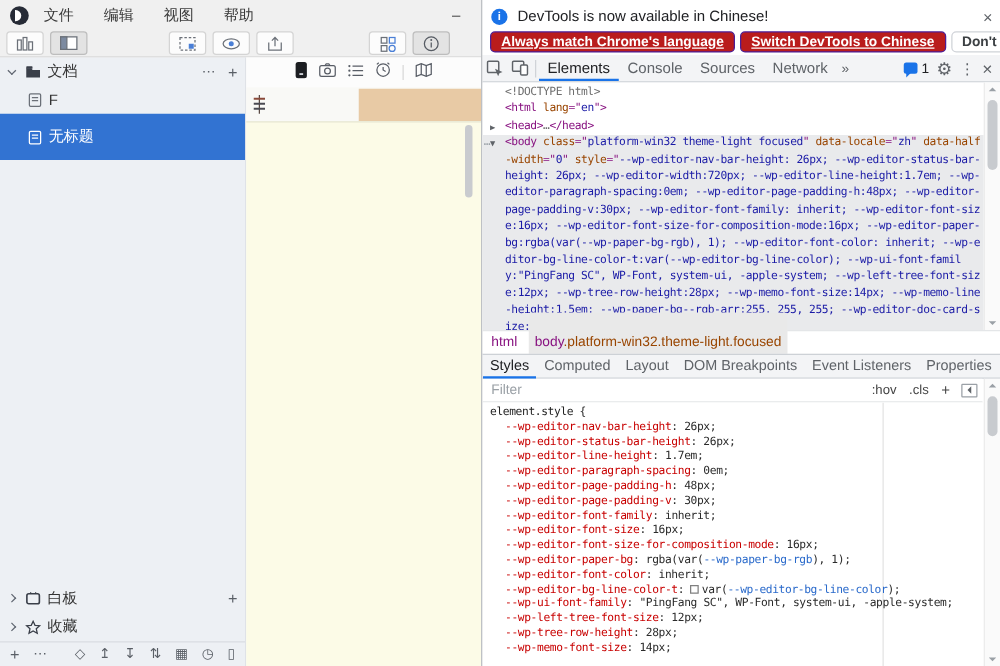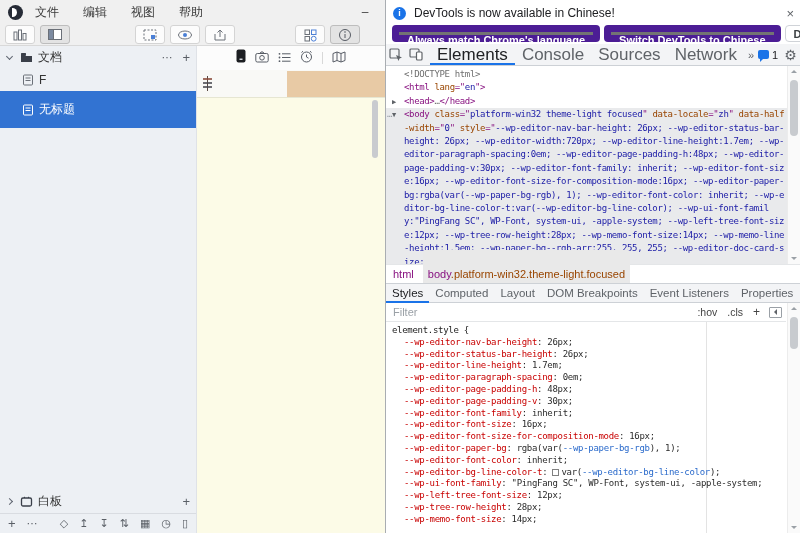--- a/index.html
+++ b/index.html
@@ -57,27 +57,27 @@
 
   
   .devtools { position:absolute; left:385px; top:0; width:415px; height:533px; background:#fff; border-left:1px solid #a9adb2; }
   .banner { position:absolute; left:0; top:0; right:0; height:44px; background:#fff; }
   .banner-row1 { position:absolute; left:7px; top:4px; right:6px; height:18px; display:flex; align-items:center; }
   .info-icon { width:13px; height:13px; border-radius:50%; background:#1a73e8; color:#fff; font-size:9px; font-weight:bold; text-align:center; line-height:13px; flex:0 0 auto; }
   .banner-msg { margin-left:8px; font-size:12px; color:#202124; }
   .banner-close { margin-left:auto; color:#5f6368; font-size:13px; line-height:13px; }
   .banner-row2 { position:absolute; left:6px; top:25px; display:flex; gap:4px; }
   .ib-btn { height:17px; border-radius:4px; font-size:11px; font-weight:bold; padding:0 8px; line-height:16px; white-space:nowrap; }
-  .ib-btn.primary { background:#737373; color:#fff; border:7px solid #4c1d95;text-decoration:underline; }
+  .ib-btn.primary { background:#b91c1c; color:#fff; border:1px solid #4c1d95;text-decoration:underline; }
   .ib-btn.secondary { background:#fff; color:#3c4043; border:1px solid #d0d3d8; }
 
   .dt-tabbar { position:absolute; left:0; top:44px; right:0; height:22px; background:#f3f4f6; border-bottom:1px solid #cdd1d6; display:flex; align-items:center; }
   .dt-tool { width:20px; height:20px; display:flex; align-items:center; justify-content:center; flex:0 0 auto; }
   .dt-sep { width:1px; height:14px; background:#d0d3d8; margin:0 2px; }
-  .dt-tab { padding:0 7px; font-size:17px; color:#5f6368; line-height:21px; height:21px; }
+  .dt-tab { padding:0 7px; font-size:12px; color:#5f6368; line-height:21px; height:21px; }
   .dt-tab.active { color:#202124; box-shadow:inset 0 -2px 0 #1a73e8; }
   .dt-overflow { font-size:11px; color:#5f6368; padding:0 4px; }
   .dt-right { margin-left:auto; display:flex; align-items:center; gap:6px; padding-right:6px; }
   .issues-badge { display:flex; align-items:center; gap:3px; font-size:11px; color:#202124; }
   .bubble { width:11px; height:9px; background:#1a73e8; border-radius:2px; position:relative; }
   .bubble::after { content:""; position:absolute; left:2px; bottom:-3px; border:3px solid transparent; border-top-color:#1a73e8; border-left-color:#1a73e8; width:0; height:0; }
   .dt-ico { color:#5f6368; font-size:12px; line-height:12px; }
 
   
   .dom-pane { position:absolute; left:0; top:66px; right:0; height:198px; background:#fff; overflow:hidden; }
@@ -246,20 +246,29 @@
             <svg width="13" height="11">
                 <rect x="1.5" y="2" width="10" height="8" rx="1.5" fill="none" stroke="#3a3f49" stroke-width="1.3"></rect>
                 <line x1="4.5" y1="2" x2="4.5" y2="0.8" stroke="#3a3f49"></line>
                 <line x1="8.5" y1="2" x2="8.5" y2="0.8" stroke="#3a3f49"></line>
               </svg>
           </span>
           <span class="label">白板</span>
           <span class="row-actions">
             <span class="plus">+</span>
           </span>
+        </div>
+        <div class="tree-row">
+          <span class="chev right"></span>
+          <span class="tree-ico">
+            <svg width="13" height="12">
+                <path d="M6.5 1 L8 4.3 L11.7 4.6 L9 7 L9.8 10.6 L6.5 8.7 L3.2 10.6 L4 7 L1.3 4.6 L5 4.3 Z" fill="none" stroke="#3a3f49"></path>
+              </svg>
+          </span>
+          <span class="label">收藏</span>
         </div>
         <div class="sidebar-footer">
           <span class="sf-ico plus">+</span>
           <span class="sf-ico">⋯</span>
           <span class="sf-spacer"></span>
           <span id="footer-tools" style="display:flex;gap:11px;">
               <span class="sf-ico">◇</span>
               <span class="sf-ico">↥</span>
               <span class="sf-ico">↧</span>
               <span class="sf-ico">⇅</span>

